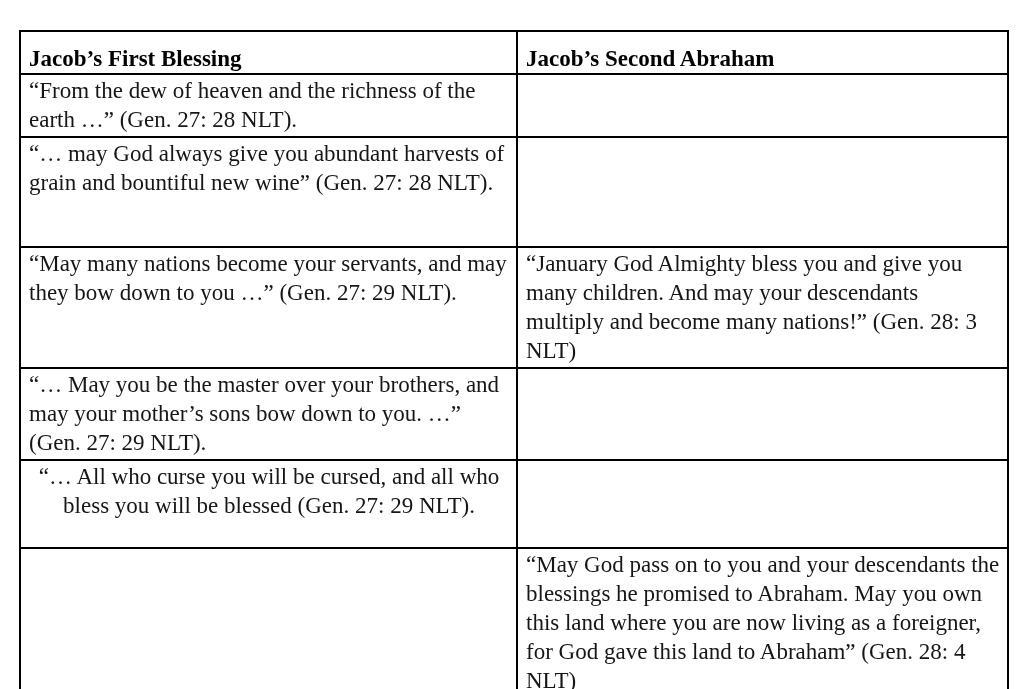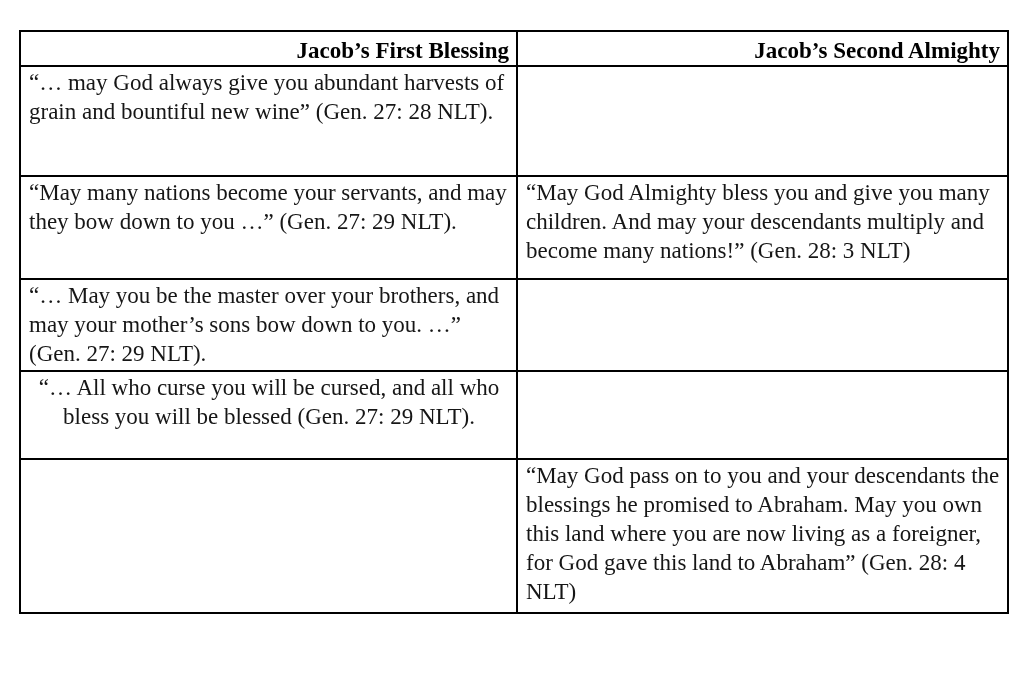--- a/index.html
+++ b/index.html
@@ -30,24 +30,24 @@
   table.blessings td {
     border: 2px solid #000000;
     vertical-align: top;
     padding: 1px 7px 2px 8px;
     font-size: 23px;
     line-height: 29px;
     color: #161616;
     overflow: hidden;
   }
   table.blessings th {
-    text-align: right;
+    text-align: left;
     font-weight: bold;
     color: #000000;
-    padding-top: 4px;
+    padding-top: 12px;
     padding-bottom: 0;
   }
   col.c-left  { width: 497px; }
   col.c-right { width: 491px; }
   tr.hr { height: 28px; }
   tr.r1 { height: 59px; }
   tr.r2 { height: 110px; }
   tr.r3 { height: 103px; }
   tr.r4 { height: 88px; }
   tr.r5 { height: 88px; text-align: center; }
@@ -59,31 +59,35 @@
 
 <div class="page">
   <table class="blessings">
     <colgroup>
       <col class="c-left">
       <col class="c-right">
     </colgroup>
     <thead>
       <tr class="hr">
         <th>Jacob’s First Blessing</th>
-        <th>Jacob’s Second Almighty</th>
+        <th>Jacob’s Second Abraham</th>
       </tr>
     </thead>
     <tbody>
+      <tr class="r1">
+        <td>“From the dew of heaven and the richness of the earth …” (Gen. 27: 28 NLT).</td>
+        <td></td>
+      </tr>
       <tr class="r2">
         <td>“… may God always give you abundant harvests of grain and bountiful new wine” (Gen. 27: 28 NLT).</td>
         <td></td>
       </tr>
       <tr class="r3">
         <td class="t-red">“May many nations become your servants, and may they bow down to you …” (Gen. 27: 29 NLT).</td>
-        <td class="t-red">“May God Almighty bless you and give you many children. And may your descendants multiply and become many nations!” (Gen. 28: 3 NLT)</td>
+        <td class="t-red">“January God Almighty bless you and give you many children. And may your descendants multiply and become many nations!” (Gen. 28: 3 NLT)</td>
       </tr>
       <tr class="r4">
         <td class="t-red">“… May you be the master over your brothers, and may your mother’s sons bow down to you. …” (Gen. 27: 29 NLT).</td>
         <td class="t-red"></td>
       </tr>
       <tr class="r5">
         <td class="t-red">“… All who curse you will be cursed, and all who bless you will be blessed (Gen. 27: 29 NLT).</td>
         <td class="t-red"></td>
       </tr>
       <tr class="r6">

